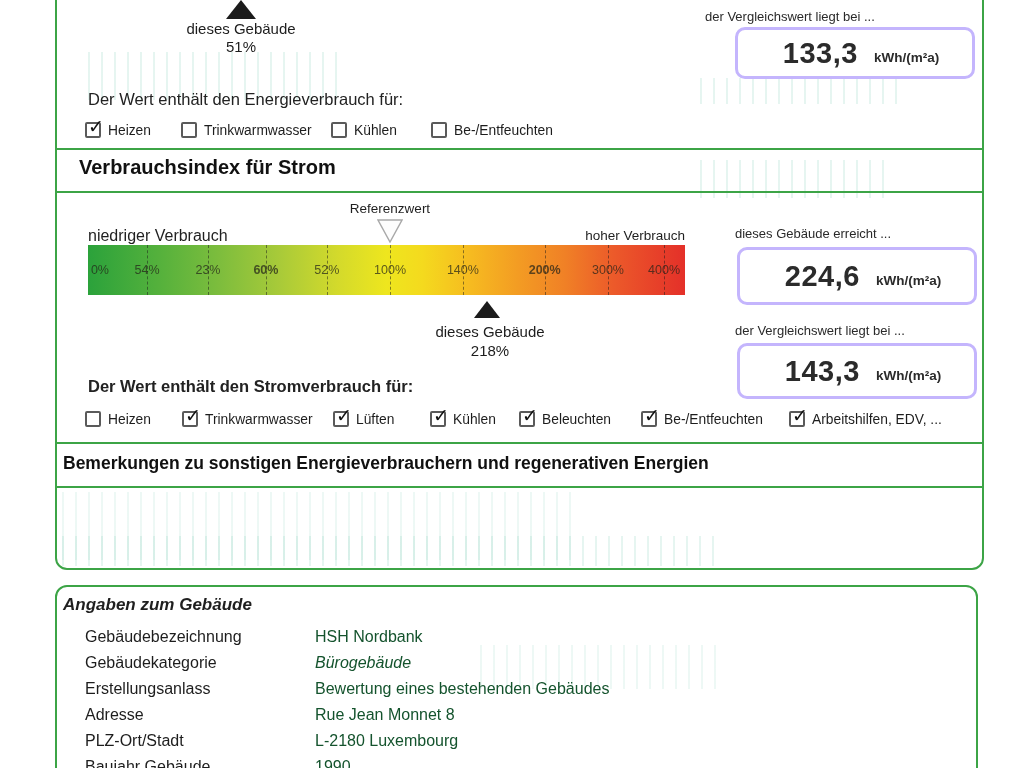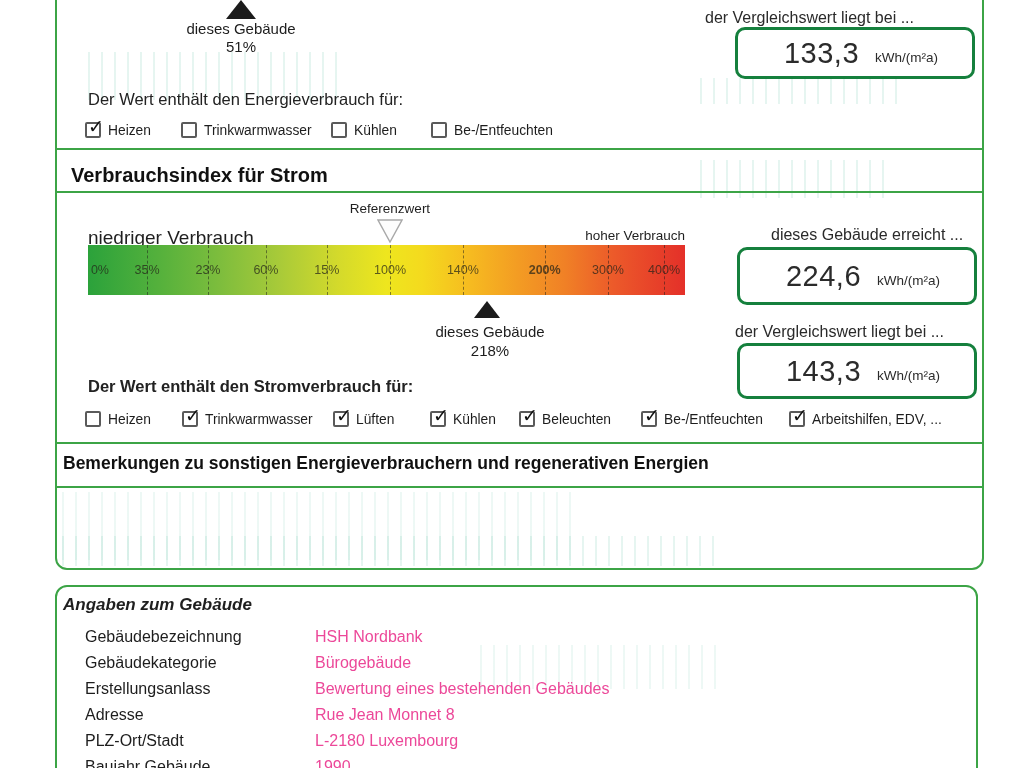--- a/index.html
+++ b/index.html
@@ -7,47 +7,47 @@
   body {
     position:relative; overflow:hidden; background:#ffffff;
     font-family:"Liberation Sans", sans-serif; color:#1f1f1f;
   }
   .abs { position:absolute; }
   .panel {
     position:absolute; border:2px solid #3ca446; border-radius:12px; background:transparent;
   }
   .divider { position:absolute; left:57px; width:925px; height:2px; background:#3ca446; }
   .caption { font-size:16.5px; color:#222; }
-  .small-caption { font-size:16px; color:#2a2a2a; }
+  .small-caption { font-size:13px; color:#2a2a2a; }
   .section-title { font-size:20px; font-weight:bold; color:#111; }
   .remarks-title { font-size:17.5px; font-weight:bold; color:#111; }
   .valbox {
-    position:absolute; border:3px solid #15803d; border-radius:10px; background:#fff;
-    display:flex; align-items:center; justify-content:center; gap:16px; padding-left:12px;
+    position:absolute; border:3px solid #c4b5fd; border-radius:10px; background:#fff;
+    display:flex; align-items:center; justify-content:center; gap:16px; padding-left:12px;font-weight:bold;
   }
   .valbox .val { font-size:29px; color:#2b2b2b; letter-spacing:0.5px; }
   .valbox .unit { font-size:13.5px; color:#2b2b2b; padding-top:8px; }
   .tri-up { width:0; height:0; border-left:15px solid transparent; border-right:15px solid transparent; border-bottom:19px solid #1b1b1b; }
   .tri-up.small { border-left-width:13px; border-right-width:13px; border-bottom-width:17px; }
   .marker-label { position:absolute; text-align:center; font-size:15px; color:#1d1d1d; }
   .cb { position:absolute; display:flex; align-items:center; gap:7px; }
   .cb-box { position:relative; width:16px; height:16px; border:2px solid #5a5a5a; border-radius:2px; background:#fff; flex:0 0 auto; }
   .cb-tick { position:absolute; left:1px; top:-7px; font-size:19px; color:#111; line-height:1; }
   .cb-label { font-size:13.8px; color:#1d1d1d; white-space:nowrap; }
   .scalebar {
     position:absolute; left:88px; top:245px; width:597px; height:50px;
     background:linear-gradient(90deg,#2ba23b 0%,#55b13c 12%,#7dbd3d 22%,#a8ca39 32%,#d4da2b 42%,#eee61e 50%,#f4da1e 56%,#f6bb20 64%,#f39c23 72%,#f08026 80%,#ec5a2a 88%,#e43029 100%);
   }
   .scale-tick { position:absolute; top:0; height:100%; width:0; border-left:1px dashed rgba(25,25,25,0.5); }
   .scale-tick-label {
     position:absolute; top:50%; transform:translate(-50%,-50%);
     font-size:12.5px; color:rgba(35,35,25,0.72); white-space:nowrap;
   }
   .info-label { position:absolute; left:85px; font-size:16px; color:#1d1d1d; }
-  .info-value { position:absolute; left:315px; font-size:16px; color:#ec4899; }
+  .info-value { position:absolute; left:315px; font-size:16px; color:#14532d; }
   .stripes {
     position:absolute; pointer-events:none;
     background:repeating-linear-gradient(90deg, rgba(140,210,190,0.22) 0 2px, transparent 2px 13px);
   }
 </style>
 </head>
 <body>
 
 <div class="panel" style="left:55px; top:-24px; width:929px; height:594px;"></div>
 
@@ -83,57 +83,57 @@
 <div class="cb" style="left:331px; top:122px;" data-checked="false">
   <span class="cb-box"></span>
   <span class="cb-label">Kühlen</span>
 </div>
 <div class="cb" style="left:431px; top:122px;" data-checked="false">
   <span class="cb-box"></span>
   <span class="cb-label">Be-/Entfeuchten</span>
 </div>
 
 <div class="divider" style="top:148px;"></div>
-<div class="abs section-title" style="left:71px; top:156px;margin-top:8px;">Verbrauchsindex für Strom</div>
+<div class="abs section-title" style="left:79px; top:156px;">Verbrauchsindex für Strom</div>
 <div class="divider" style="top:191px;"></div>
 
 <div class="abs" style="left:330px; top:201px; width:120px; text-align:center; font-size:13.5px;">Referenzwert</div>
 <svg class="abs" style="left:377px; top:219px;" width="26" height="24">
   <polygon points="1,1 25,1 13,23" fill="#fdfdfd" stroke="#9a9a9a" stroke-width="1.4" opacity="0.85"></polygon>
 </svg>
-<div class="abs" style="left:88px; top:227px; font-size:19px;">niedriger Verbrauch</div>
+<div class="abs" style="left:88px; top:227px; font-size:16px;">niedriger Verbrauch</div>
 <div class="abs" style="left:560px; top:228px; width:125px; text-align:right; font-size:13.5px;">hoher Verbrauch</div>
 
 <div class="scalebar">
   <span class="scale-tick" style="left:9.9%;"></span>
   <span class="scale-tick" style="left:20.1%;"></span>
   <span class="scale-tick" style="left:29.8%;"></span>
   <span class="scale-tick" style="left:40%;"></span>
   <span class="scale-tick" style="left:50.6%;"></span>
   <span class="scale-tick" style="left:62.8%;"></span>
   <span class="scale-tick" style="left:76.5%;"></span>
   <span class="scale-tick" style="left:87.1%;"></span>
   <span class="scale-tick" style="left:96.5%;"></span>
   <span class="scale-tick-label" style="left:2%;">0%</span>
-  <span class="scale-tick-label" style="left:9.9%;">35%</span>
+  <span class="scale-tick-label" style="left:9.9%;">54%</span>
   <span class="scale-tick-label" style="left:20.1%;">23%</span>
-  <span class="scale-tick-label" style="left:29.8%;">60%</span>
-  <span class="scale-tick-label" style="left:40%;">15%</span>
+  <span class="scale-tick-label" style="left:29.8%;font-weight:bold;">60%</span>
+  <span class="scale-tick-label" style="left:40%;">52%</span>
   <span class="scale-tick-label" style="left:50.6%;">100%</span>
   <span class="scale-tick-label" style="left:62.8%;">140%</span>
   <span class="scale-tick-label" style="left:76.5%;font-weight:bold;">200%</span>
   <span class="scale-tick-label" style="left:87.1%;">300%</span>
   <span class="scale-tick-label" style="left:96.5%;">400%</span>
 </div>
 
 <div class="abs tri-up small" style="left:474px; top:301px;"></div>
 <div class="marker-label" style="left:420px; top:323px; width:140px;">dieses Gebäude</div>
 <div class="marker-label" style="left:420px; top:342px; width:140px;">218%</div>
 
-<div class="abs small-caption" style="left:735px; top:226px;margin-left:36px;">dieses Gebäude erreicht ...</div>
+<div class="abs small-caption" style="left:735px; top:226px;">dieses Gebäude erreicht ...</div>
 <div class="valbox" style="left:737px; top:247px; width:240px; height:58px;">
   <span class="val">224,6</span>
   <span class="unit">kWh/(m²a)</span>
 </div>
 <div class="abs small-caption" style="left:735px; top:323px;">der Vergleichswert liegt bei ...</div>
 <div class="valbox" style="left:737px; top:343px; width:240px; height:56px;">
   <span class="val">143,3</span>
   <span class="unit">kWh/(m²a)</span>
 </div>
 
@@ -183,21 +183,21 @@
 <div class="divider" style="top:442px;"></div>
 <div class="abs remarks-title" style="left:63px; top:453px;">Bemerkungen zu sonstigen Energieverbrauchern und regenerativen Energien</div>
 <div class="divider" style="top:486px;"></div>
 
 <div class="panel" style="left:55px; top:585px; width:923px; height:200px;"></div>
 <div class="abs" style="left:63px; top:595px; font-size:17px; font-weight:bold; font-style:italic;">Angaben zum Gebäude</div>
 
 <div class="info-label" style="top:628px;">Gebäudebezeichnung</div>
 <div class="info-value" style="top:628px;">HSH Nordbank</div>
 <div class="info-label" style="top:654px;">Gebäudekategorie</div>
-<div class="info-value" style="top:654px;">Bürogebäude</div>
+<div class="info-value" style="top:654px;font-style:italic;">Bürogebäude</div>
 <div class="info-label" style="top:680px;">Erstellungsanlass</div>
 <div class="info-value" style="top:680px;text-align:right;">Bewertung eines bestehenden Gebäudes</div>
 <div class="info-label" style="top:706px;text-align:center;">Adresse</div>
 <div class="info-value" style="top:706px;">Rue Jean Monnet 8</div>
 <div class="info-label" style="top:732px;">PLZ-Ort/Stadt</div>
 <div class="info-value" style="top:732px;">L-2180 Luxembourg</div>
 <div class="info-label" style="top:758px;">Baujahr Gebäude</div>
 <div class="info-value" style="top:758px;">1990</div>
 
 </body></html>

